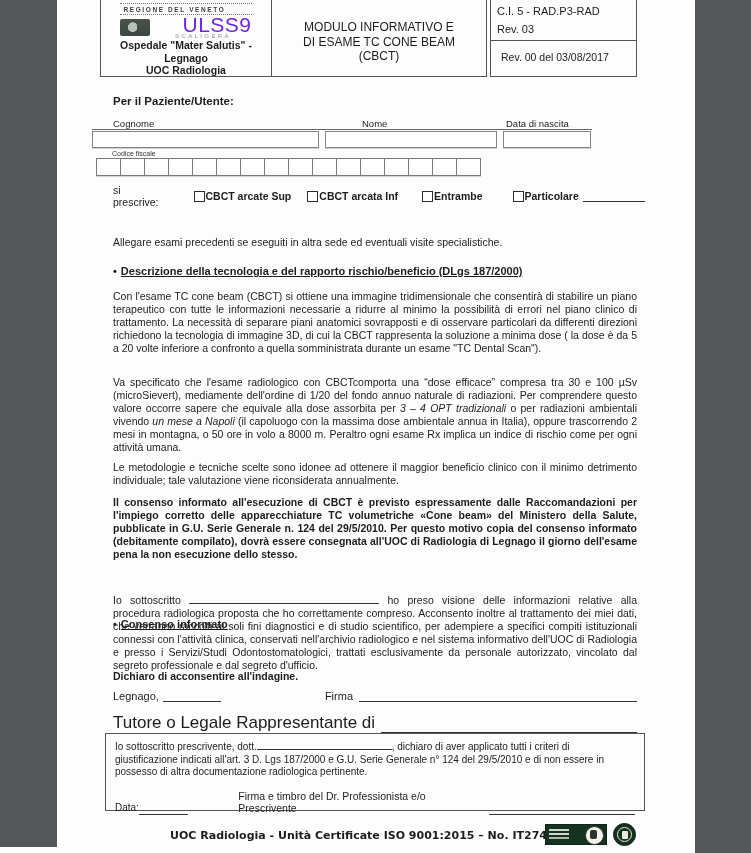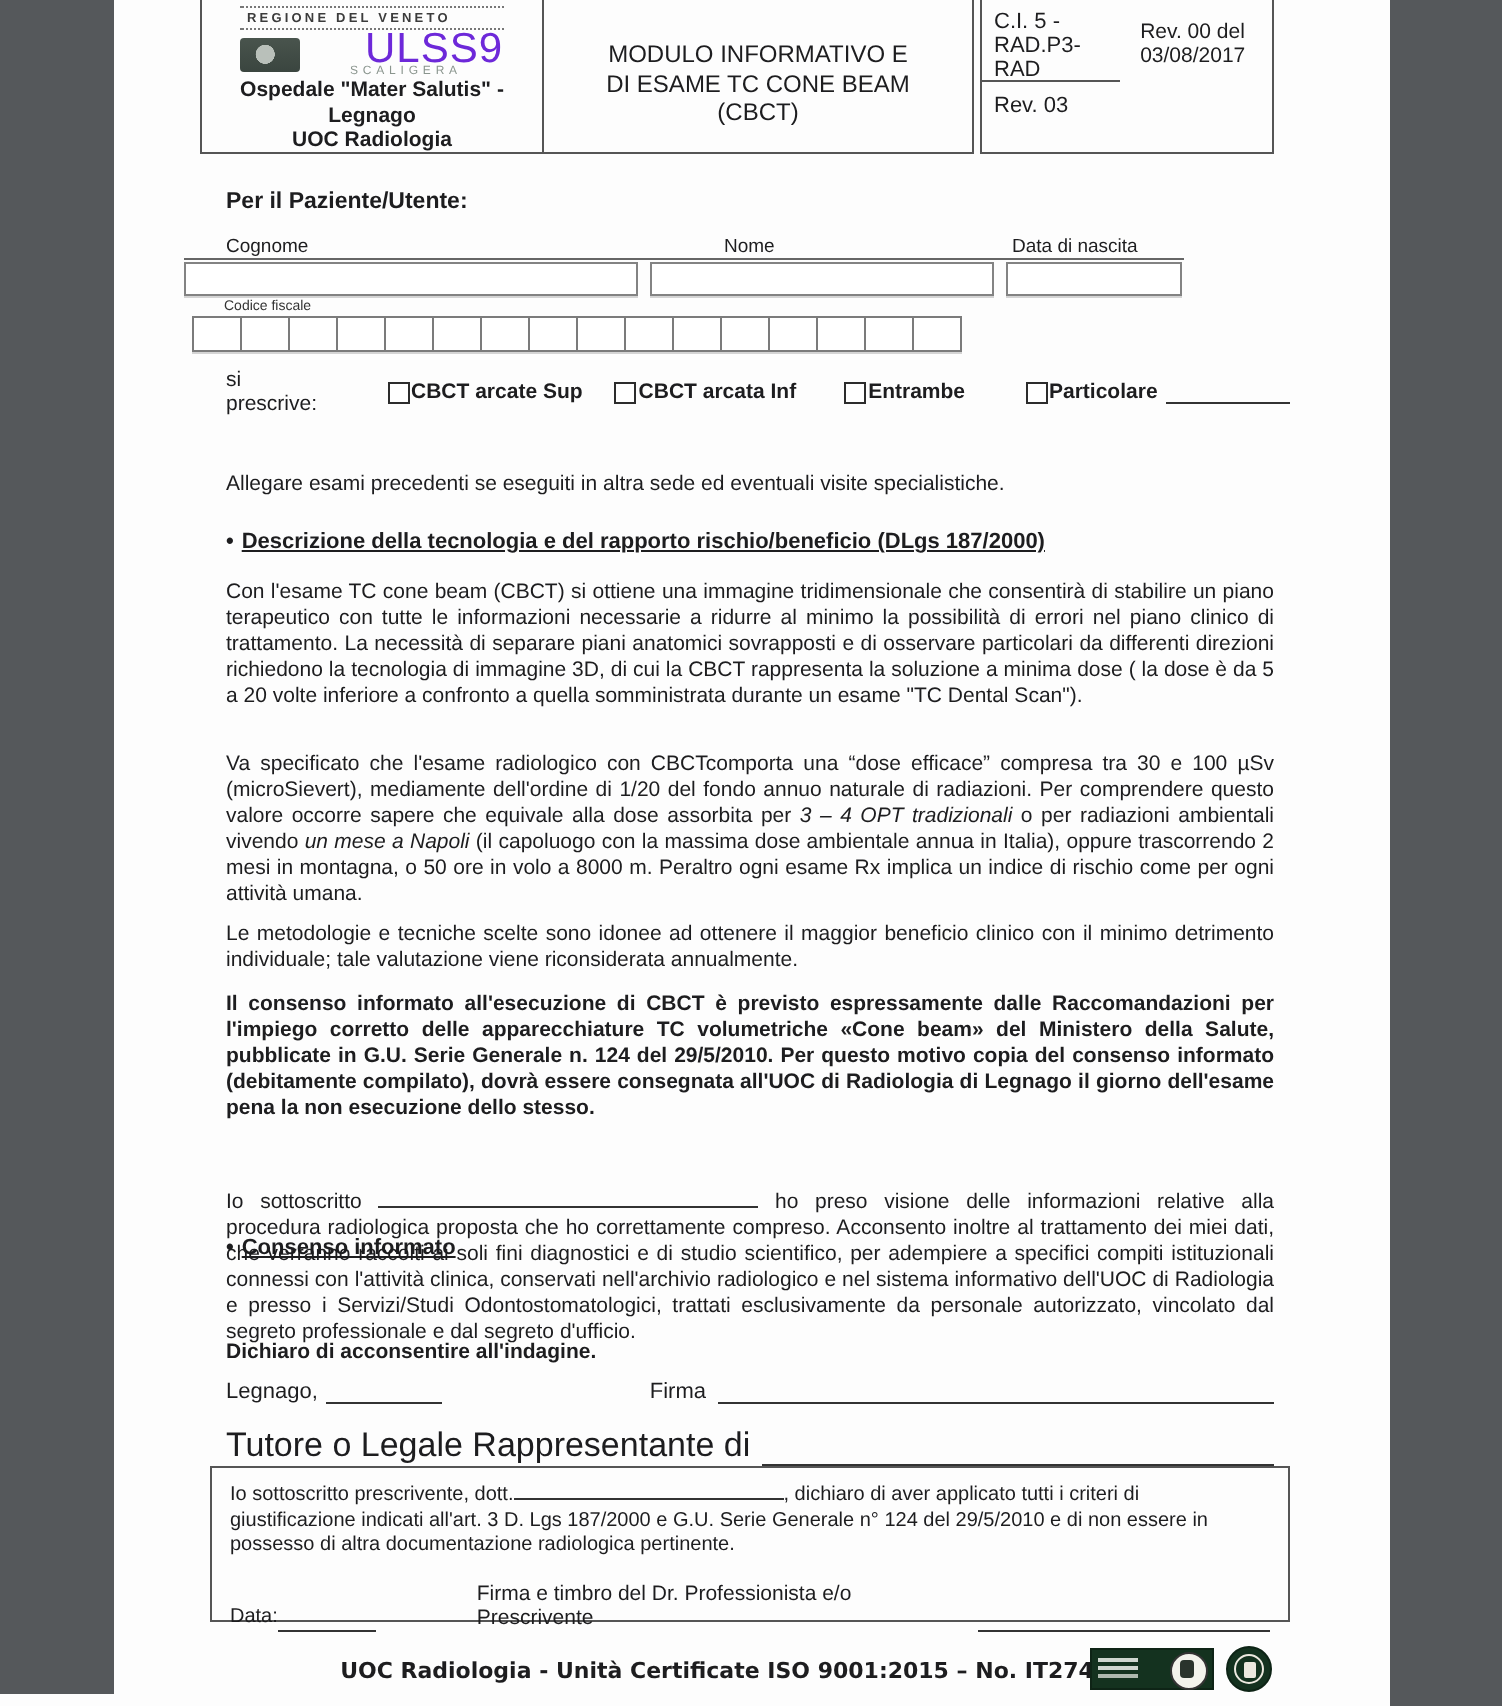--- a/index.html
+++ b/index.html
@@ -35,21 +35,21 @@
   .ulss9 { font-size:21px; font-weight:normal; color:#6d28d9; letter-spacing:0.5px; line-height:17px; display:block;margin-left:28px; }
   .scaligera { display:block; font-size:6px; letter-spacing:2.4px; color:#8a958e; }
   .hosp { font-weight:bold; font-size:10.5px; text-align:center; line-height:12.5px; }
 
   .hdr-center {
     width:215px; box-sizing:border-box; border-bottom:1px solid #555; border-right:1px solid #555;
     text-align:center; font-weight:normal; font-size:12px; line-height:14.5px; padding-top:20px;
   }
   .hdr-right {
     margin-left:3px; flex:1; box-sizing:border-box; border:1px solid #555; border-top:none;
-    display:flex; flex-direction:row;
+    display:flex; flex-direction:column;
   }
   .hdr-right-top { border-bottom:1px solid #555; font-size:11px; padding:5px 6px 0 6px; height:41px; box-sizing:border-box; }
   .hdr-right-top .code { margin-bottom:6px; }
   .hdr-right-bottom { font-size:10.5px; padding:10px 6px 0 10px; }
 
   
   .sec-pat { position:absolute; left:56px; top:95px; font-weight:bold; font-size:11.5px; }
   .name-block { position:absolute; left:35px; top:118px; width:500px; }
   .name-labels { position:relative; height:11px; font-size:9.5px; }
   .nl-cognome { position:absolute; left:21px; }

